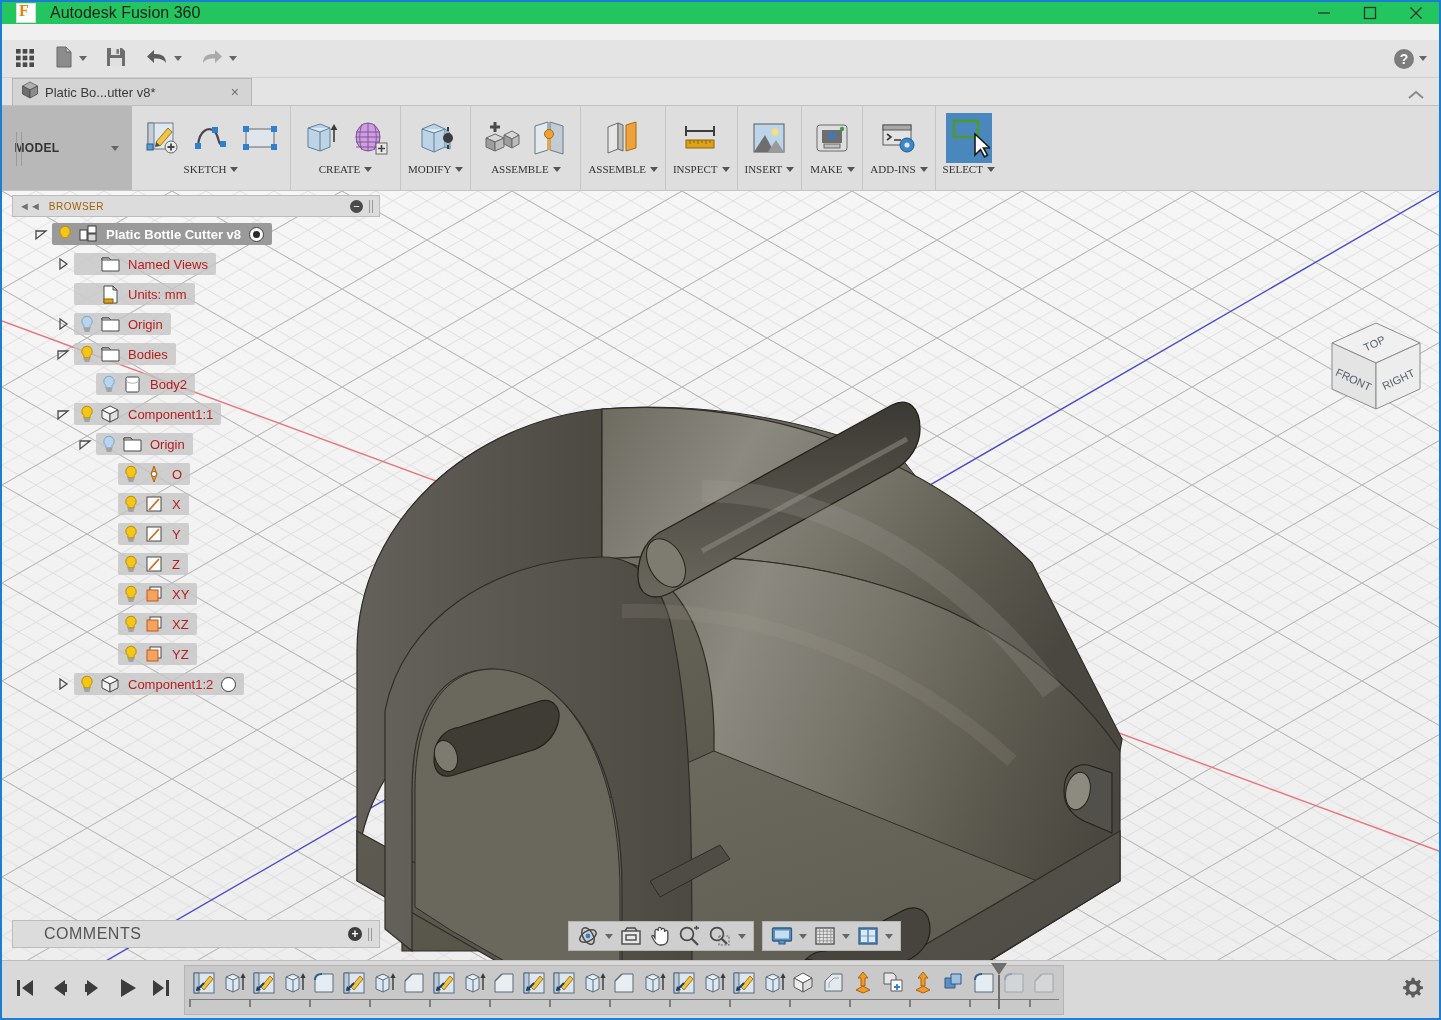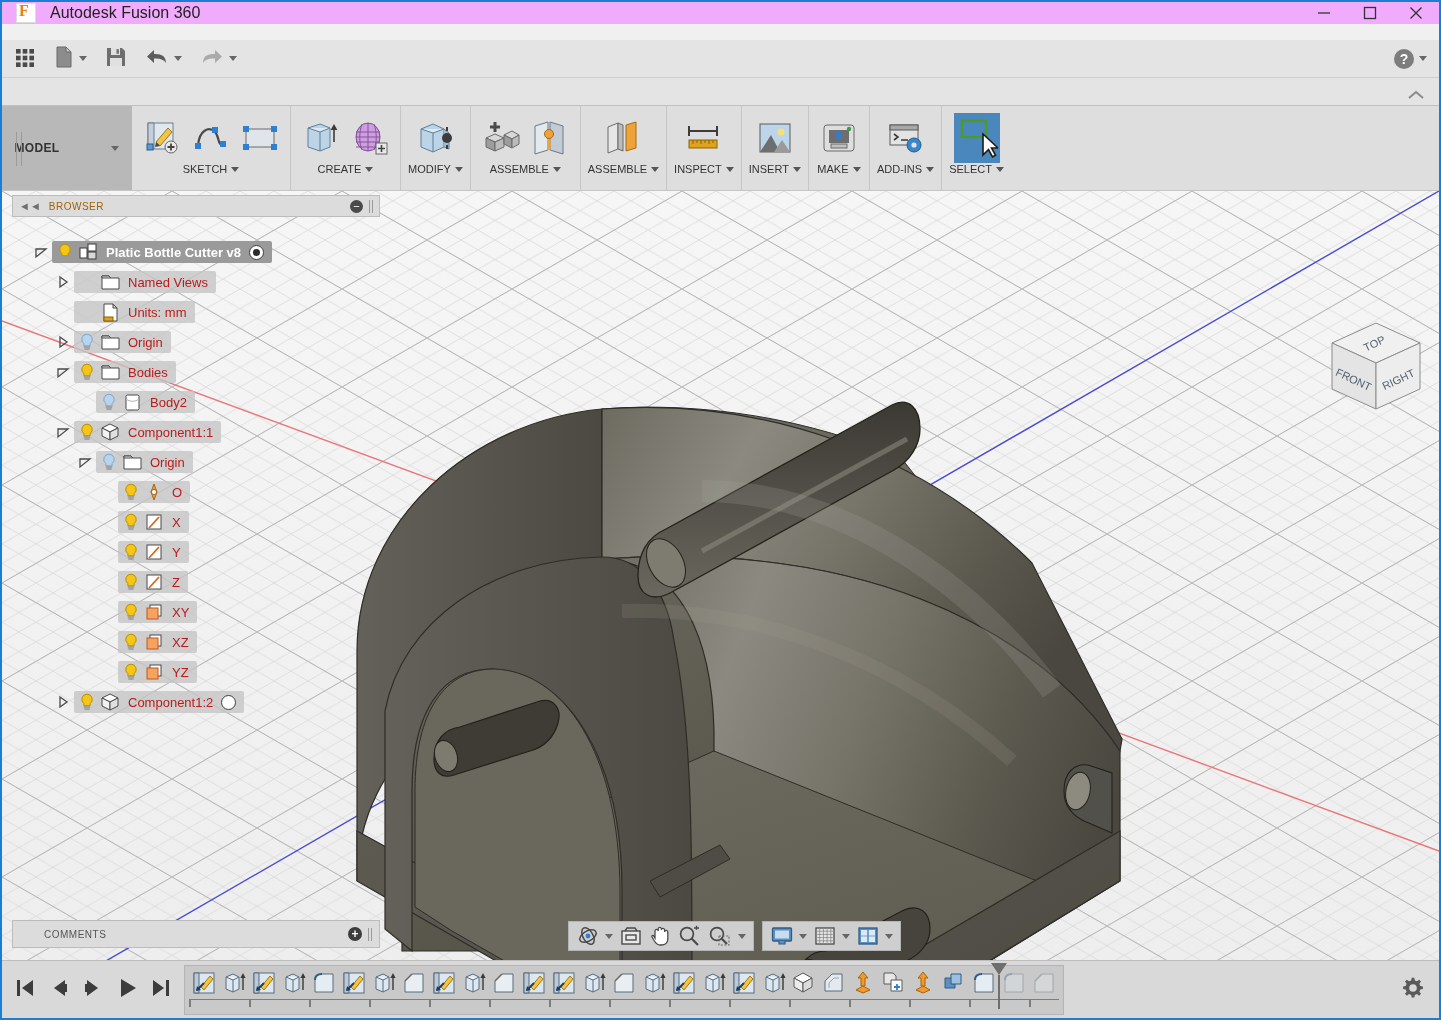--- a/index.html
+++ b/index.html
@@ -5,21 +5,21 @@
   * { box-sizing: border-box; margin:0; padding:0; }
   html,body { width:1441px; height:1020px; overflow:hidden;
     font-family:"Liberation Sans", sans-serif; }
   body { background:#ffffff; }
 
   #app { position:relative; width:1441px; height:1020px;
          border:2px solid #1a7fd4; background:#f0f0f0; }
 
   
   .titlebar { position:absolute; left:0; top:0; width:1437px; height:22px;
-    background:#f0abfc; display:flex; align-items:center;text-align:right; }
+    background:#22c55e; display:flex; align-items:center;text-align:right; }
   .app-icon { width:20px; height:20px; margin-left:14px; position:relative;
     background:#fff; border:1px solid #dcdcdc; }
   .app-icon::after { content:"F"; position:absolute; left:2px; top:-2px;
     font-size:16px; font-weight:bold; color:#e8820c; font-family:"Liberation Serif",serif;}
   .title-text { margin-left:14px; font-size:16px; color:#222; }
   .wbtns { margin-left:auto; display:flex; height:38px; }
   .wbtn { width:46px; height:38px; display:flex; align-items:center;
     justify-content:center; color:#333; font-size:15px; }
   .wbtn svg { display:block; }
 
@@ -51,21 +51,21 @@
 
   
   .ribbon { position:absolute; left:0; top:104px; width:1437px; height:85px;
     background:#dedede; border-bottom:1px solid #c5c5c5; display:flex; }
   .wsbtn { width:130px; background:#b8b8b8; display:flex;
     align-items:center; justify-content:center; position:relative;gap:47px; }
   .wsbtn .grip { position:absolute; left:14px; top:26px; width:6px; height:34px;
      border-left:1px solid #9a9a9a; border-right:1px solid #9a9a9a; }
   .wsbtn .lbl { font-size:12px; color:#333; font-weight:bold; letter-spacing:.3px;}
   .rgroup { display:flex; flex-direction:column; align-items:center;
-    padding:0 7px; border-right:1px solid #c6c6c6; position:relative; }
+    padding:0 7px; border-right:1px solid #c6c6c6; position:relative;font-family:Liberation Serif, serif; }
   .rgroup .icons { display:flex; align-items:flex-end; height:57px;
     padding-top:6px; gap:3px; }
   .rbtn { width:46px; height:50px; display:flex; align-items:center;
     justify-content:center; }
   .rbtn.active { background:#4a87bc; }
   .glabel { font-size:11px; color:#333; display:flex; align-items:center;
     padding-bottom:4px; white-space:nowrap; }
   .glabel .caret { border-top-color:#555; margin-left:4px; }
 
   
@@ -77,40 +77,40 @@
   .browser { position:absolute; left:10px; top:4px; width:368px; }
   .browser-head { height:22px; background:#dcdcdc; border:1px solid #bcbcbc;
     display:flex; align-items:center; padding:0 6px; }
   .browser-head .dblarrow { color:#707070; font-size:11px; margin-right:8px;}
   .browser-head .btitle { font-size:10px; color:#a16207; letter-spacing:.5px;}
   .minus { margin-left:auto; width:13px;height:13px;border-radius:50%;
     background:#4b4b4b;color:#fff;font-size:11px;line-height:11px;
     display:flex;align-items:center;justify-content:center;}
   .hgrip { margin-left:6px; width:4px;height:13px;
     border-left:1px solid #999;border-right:1px solid #999;}
-  .tree { padding-top:20px; }
+  .tree { padding-top:2px; }
   .trow { height:30px; display:flex; align-items:center; }
   .twist { width:22px; display:flex; align-items:center; justify-content:center;}
   .chip { background:rgba(196,196,196,.78); border-radius:2px; height:22px;
     display:flex; align-items:center; padding:0 8px 0 3px; }
   .chip.root { background:#9a9a9a; }
   .chip.root .tlabel { color:#fff; font-weight:bold; }
   .tlabel { font-size:13px; color:#b91c1c; margin-left:6px; white-space:nowrap;}
   .bulb { width:20px; height:20px; }
   .ticon { width:22px; height:20px; margin-left:3px; }
   .radio { margin-left:8px; width:15px;height:15px;border-radius:50%;
     background:#fff;border:1.5px solid #3d3d3d;display:flex;
     align-items:center;justify-content:center;}
   .radio .dot { width:7px;height:7px;border-radius:50%;background:#2b2b2b;}
 
   
   .comments { position:absolute; left:10px; top:729px; width:368px; height:28px;
     background:#dcdcdc; border:1px solid #bcbcbc; display:flex;
     align-items:center; padding:0 7px; }
-  .comments .ctitle { font-size:10px; color:#555; letter-spacing:.5px;
+  .comments .ctitle { font-size:16px; color:#555; letter-spacing:.5px;
     margin-left:24px;}
   .plus { margin-left:auto; width:14px;height:14px;border-radius:50%;
     background:#3d3d3d;color:#fff;font-size:12px;font-weight:bold;
     display:flex;align-items:center;justify-content:center;}
 
   
   .navbar { position:absolute; left:566px; top:730px; display:flex; gap:8px;}
   .navgrp { background:#cfcfcf; border:1px solid #b5b5b5; height:30px;
     display:flex; align-items:center; padding:0 4px; }
   .nbtn { height:26px; display:flex; align-items:center; padding:0 3px; }
@@ -230,20 +230,31 @@
     </div>
 
     <div class="help-wrap">
       <div class="helpcircle">?</div>
       <span class="caret"></span>
     </div>
   </div>
 
   <div class="tabstrip">
     <div style="width:10px"></div>
+    <div class="doc-tab">
+      <span class="cubeicon">
+        <svg width="18" height="18" viewBox="0 0 18 18">
+          <path d="M9 1 L16.5 5 L9 9 L1.5 5 Z" fill="#b0b0b0" stroke="#5d5d5d" stroke-width=".8"></path>
+          <path d="M1.5 5 L9 9 V17 L1.5 13 Z" fill="#6e6e6e" stroke="#4a4a4a" stroke-width=".8"></path>
+          <path d="M16.5 5 L9 9 V17 L16.5 13 Z" fill="#8d8d8d" stroke="#4a4a4a" stroke-width=".8"></path>
+        </svg>
+      </span>
+      <span class="tname">Platic Bo...utter v8*</span>
+      <span class="tclose">×</span>
+    </div>
     <div class="spacer"></div>
     <div class="collapse-chev">
       <svg width="22" height="14" viewBox="0 0 22 14">
           <path d="M4 10 L11 4 L18 10" fill="none" stroke="#8a8a8a" stroke-width="2"></path>
         </svg>
     </div>
   </div>
 
   <div class="ribbon">
 

